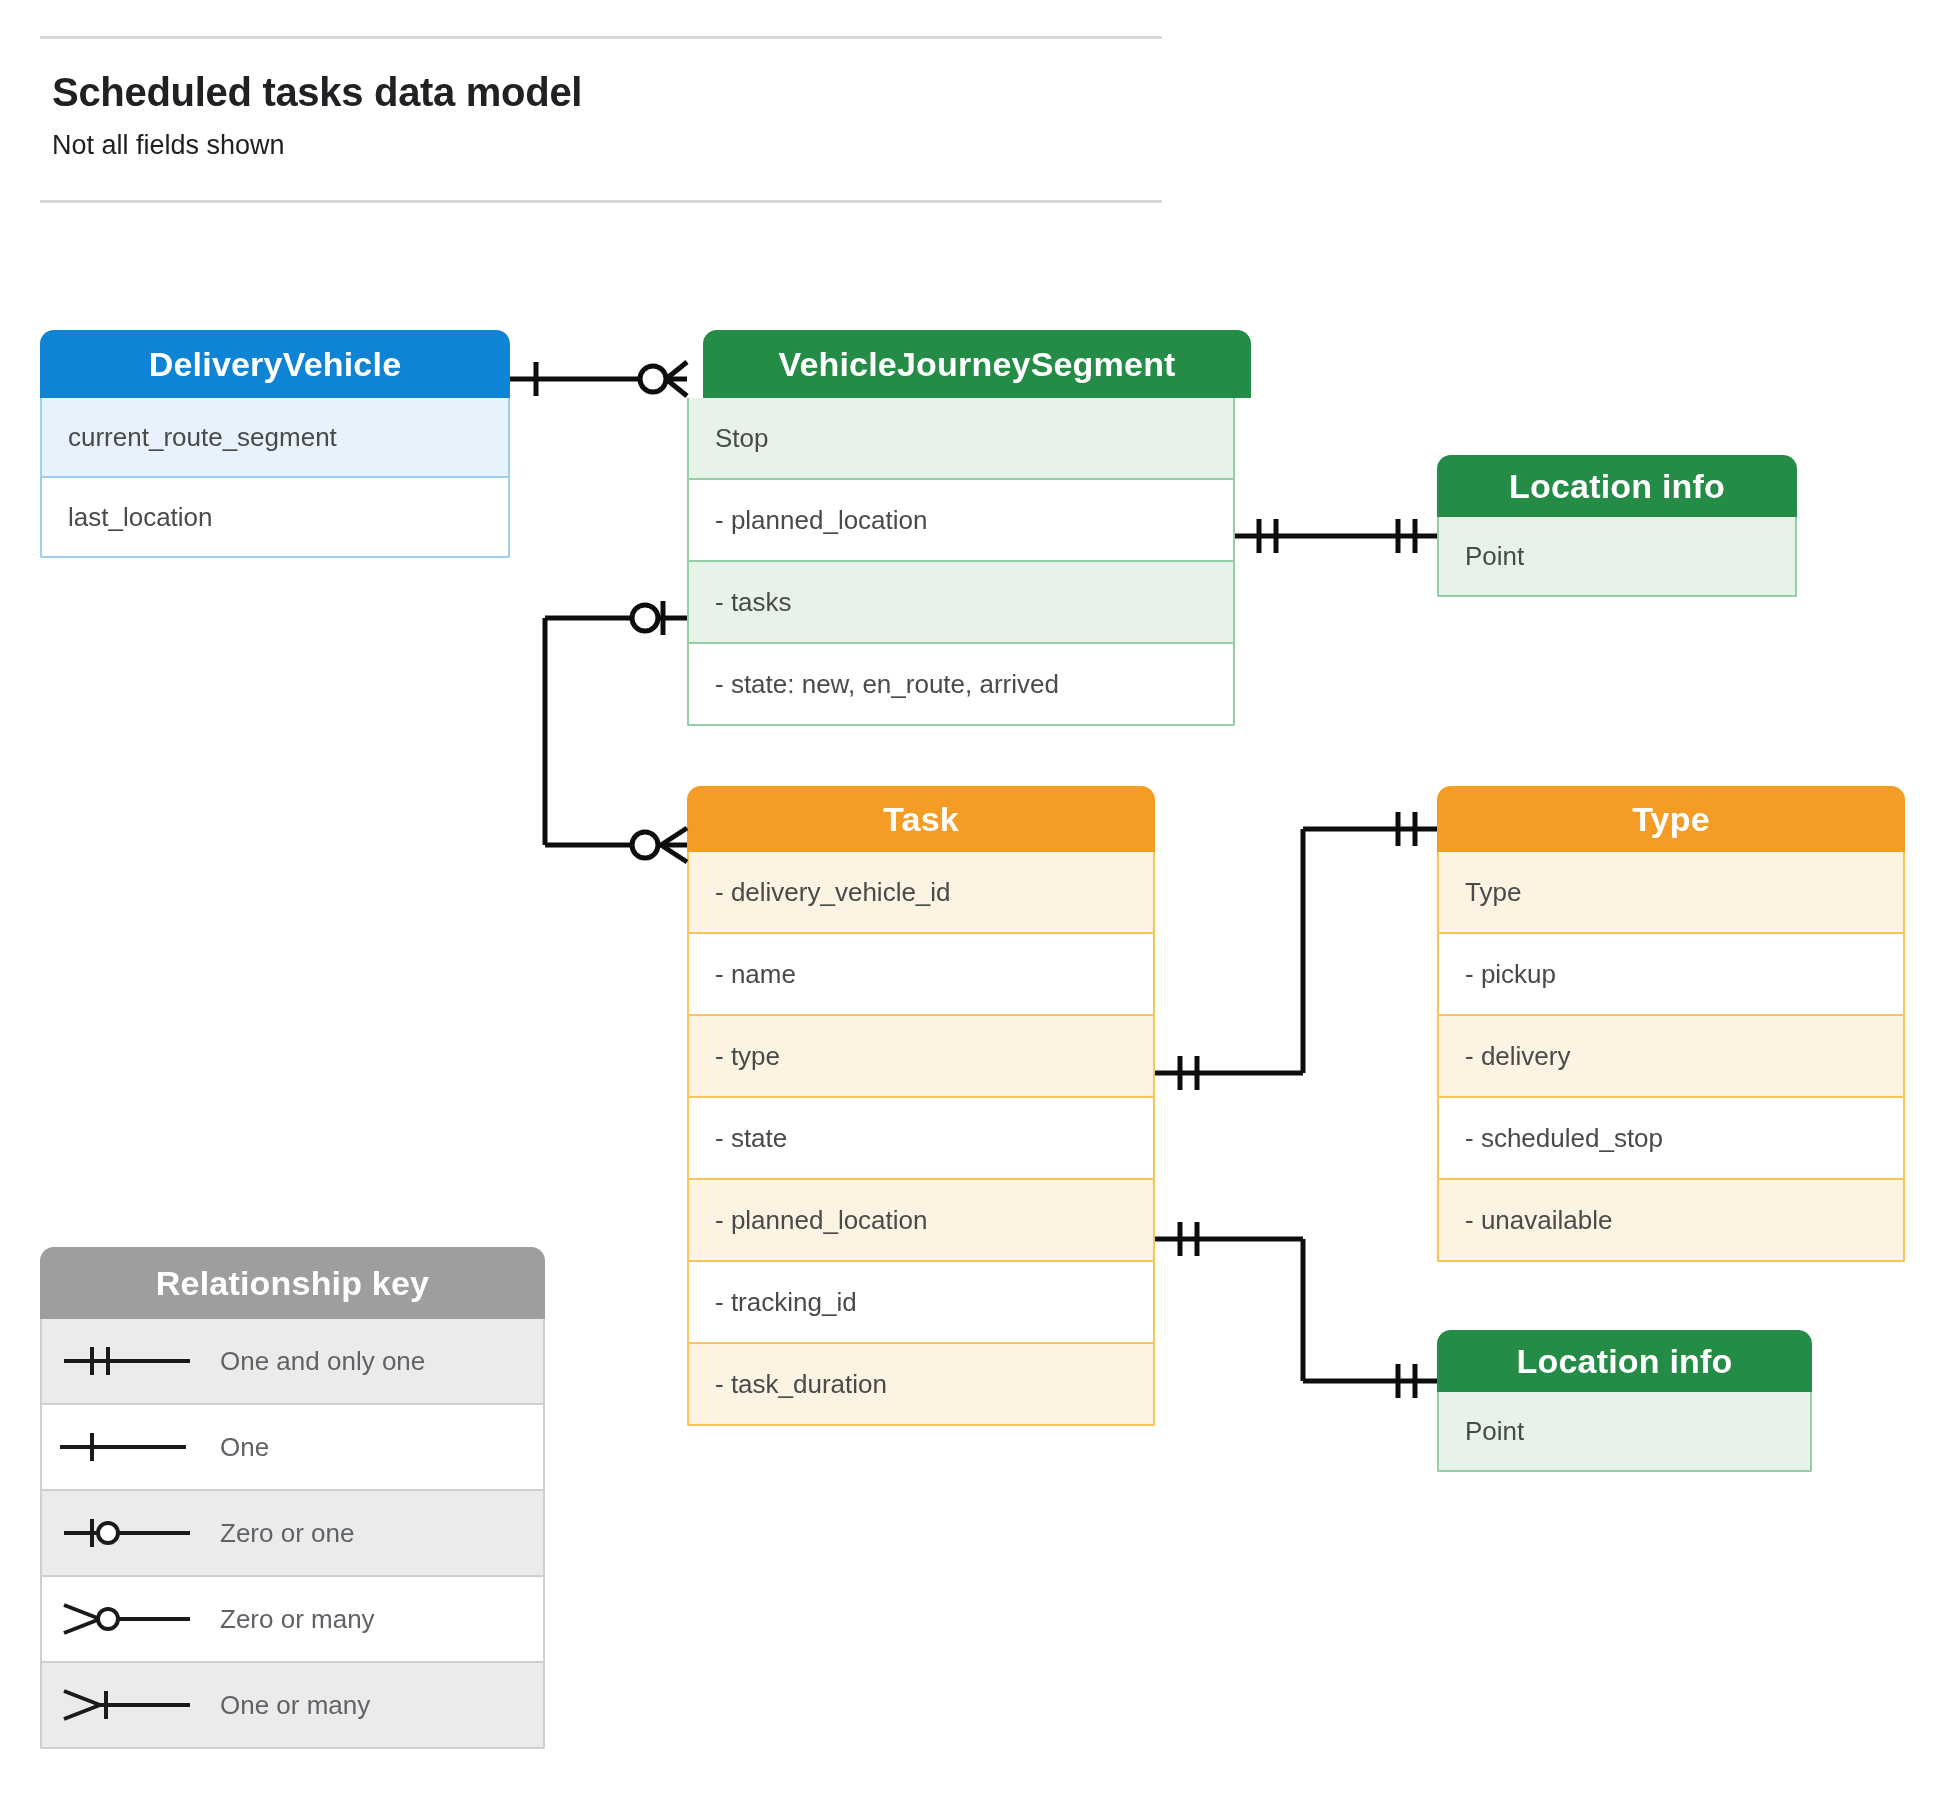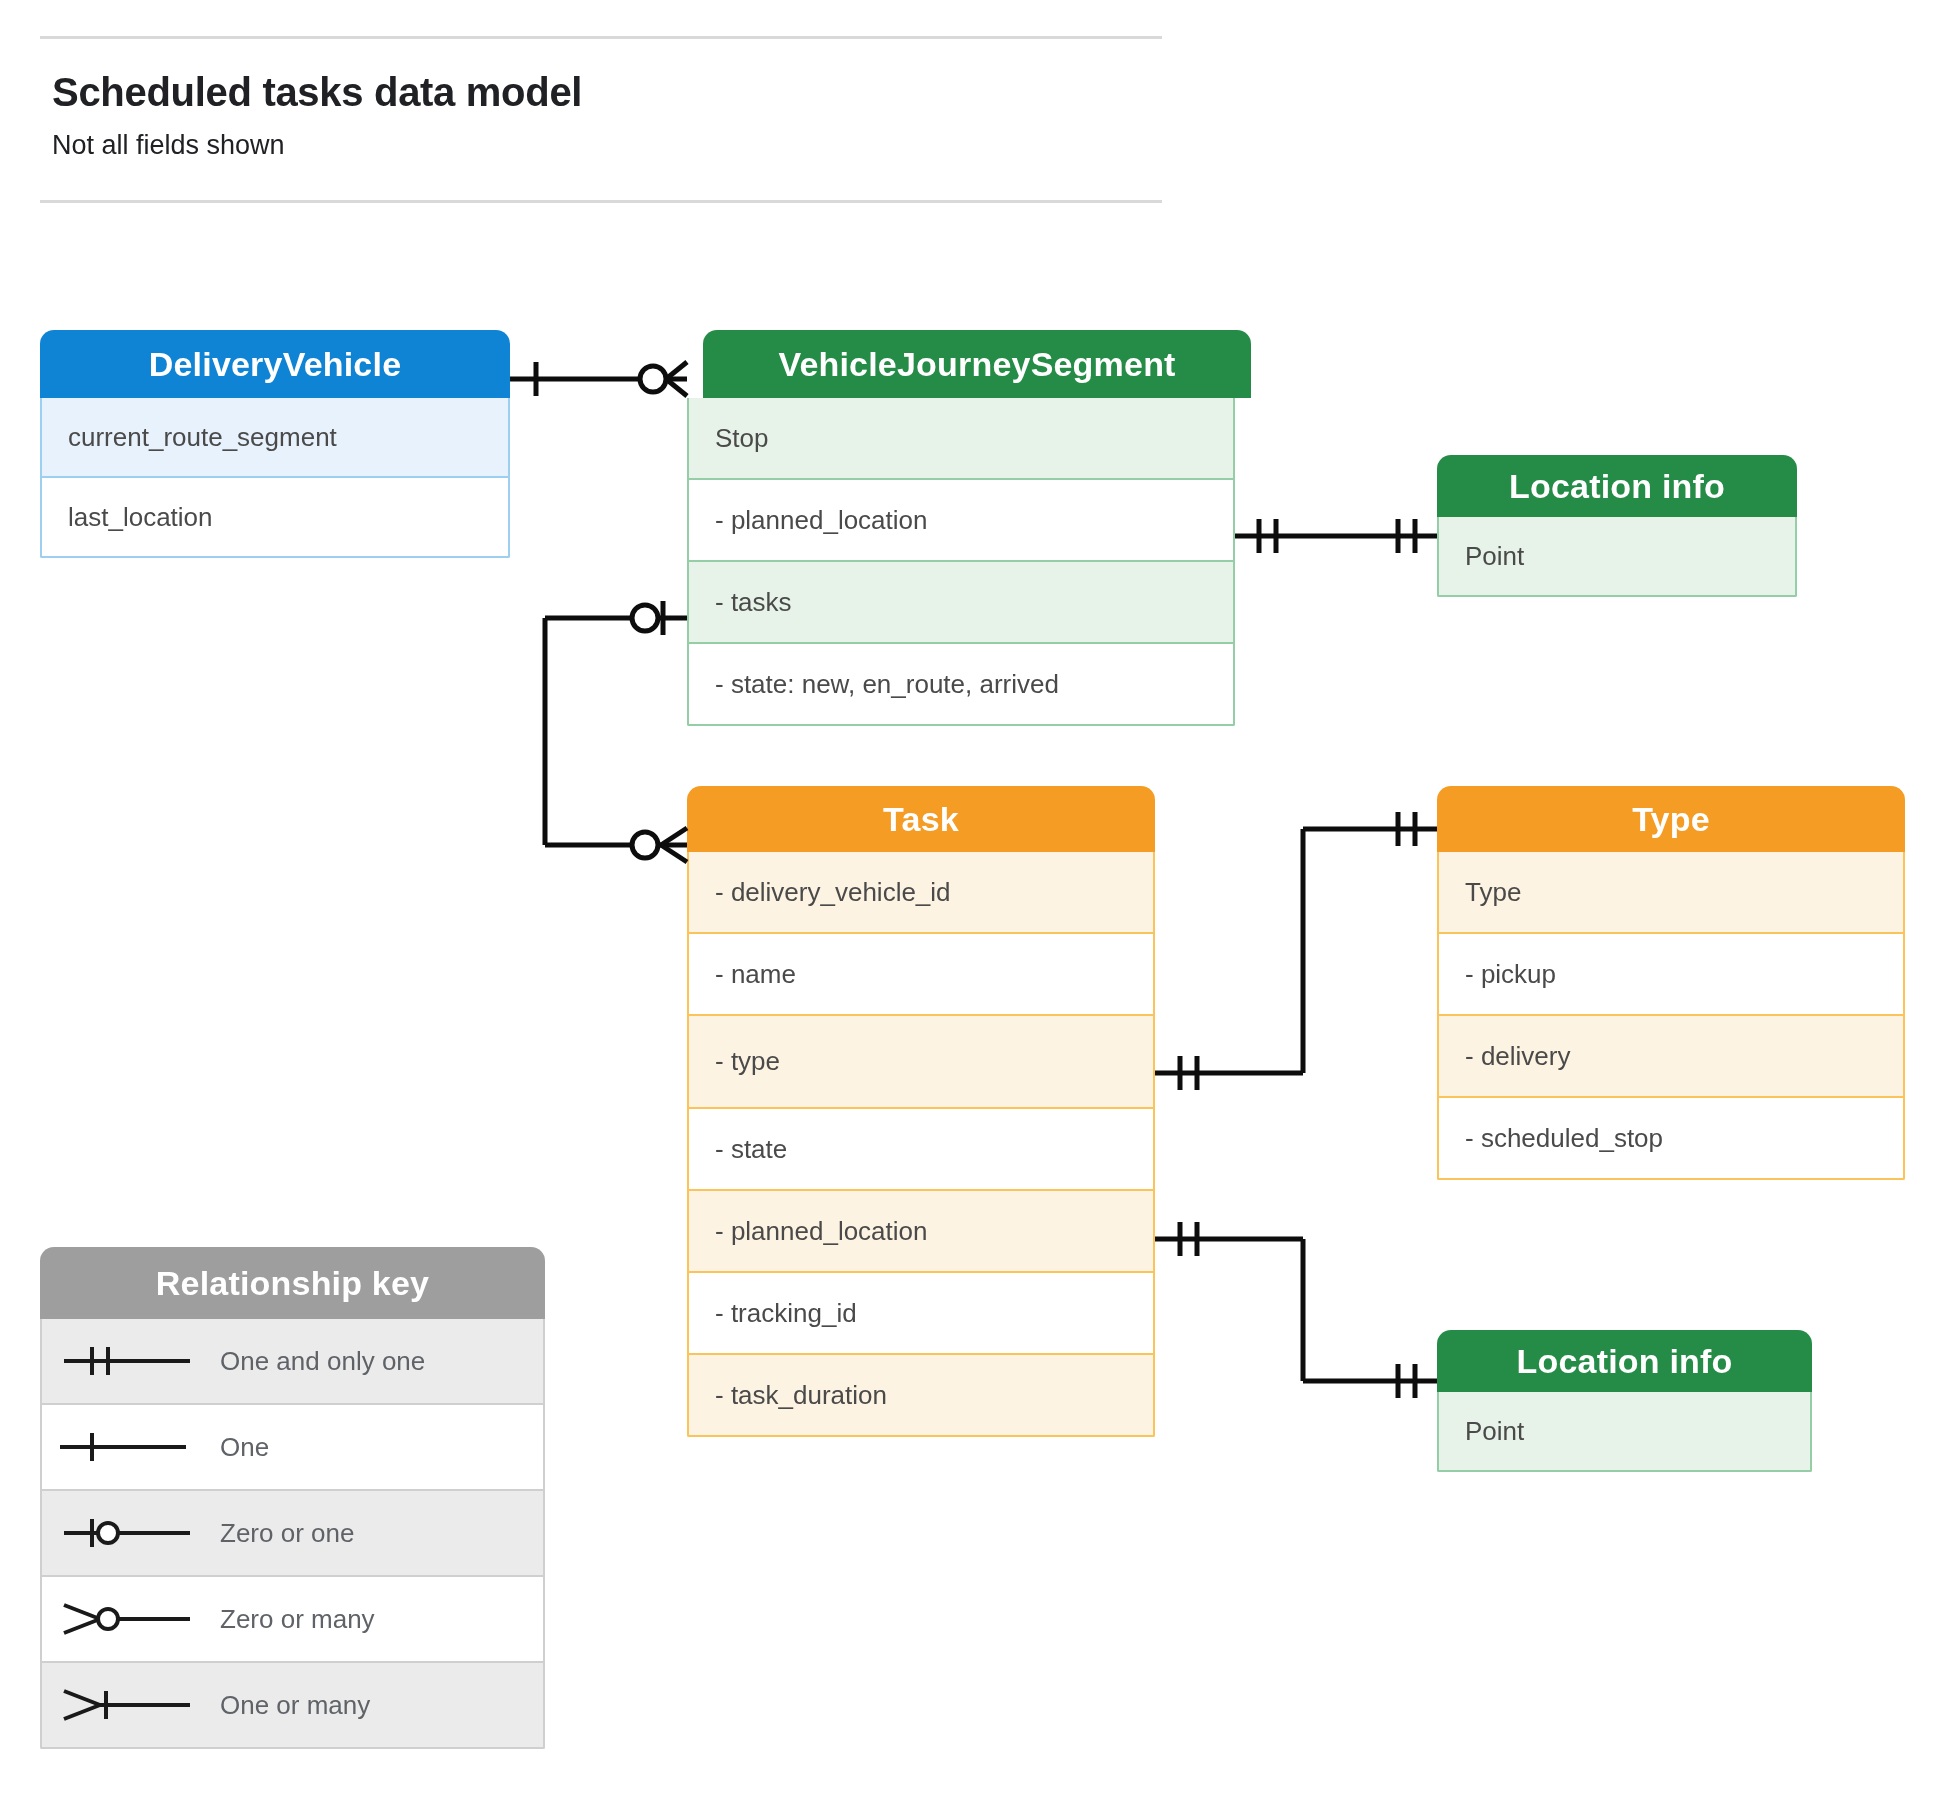--- a/index.html
+++ b/index.html
@@ -176,21 +176,21 @@
   </div>
 
   <div class="entity t-orange" style="left:687px; top:786px; width:468px;">
     <div class="hdr" style="height:66px;">Task</div>
     <div class="row alt" style="height:82px; padding-left:26px;">
         <span>- delivery_vehicle_id</span>
       </div>
     <div class="row plain" style="height:82px; padding-left:26px;">
         <span>- name</span>
       </div>
-    <div class="row alt" style="height:93px; padding-left:26px;">
+    <div class="row alt" style="height:82px; padding-left:26px;">
         <span>- type</span>
       </div>
     <div class="row plain" style="height:82px; padding-left:26px;">
         <span>- state</span>
       </div>
     <div class="row alt" style="height:82px; padding-left:26px;">
         <span>- planned_location</span>
       </div>
     <div class="row plain" style="height:82px; padding-left:26px;">
         <span>- tracking_id</span>
@@ -206,20 +206,23 @@
         <span>Type</span>
       </div>
     <div class="row plain" style="height:82px; padding-left:26px;">
         <span>-   pickup</span>
       </div>
     <div class="row alt" style="height:82px; padding-left:26px;">
         <span>-  delivery</span>
       </div>
     <div class="row plain" style="height:82px; padding-left:26px;">
         <span>-  scheduled_stop</span>
+      </div>
+    <div class="row alt" style="height:82px; padding-left:26px;">
+        <span>-  unavailable</span>
       </div>
   </div>
 
   <div class="entity t-green" style="left:1437px; top:1330px; width:375px;">
     <div class="hdr" style="height:62px;">Location info</div>
     <div class="row alt" style="height:80px; padding-left:26px;">
       <span>Point</span>
     </div>
   </div>
 

